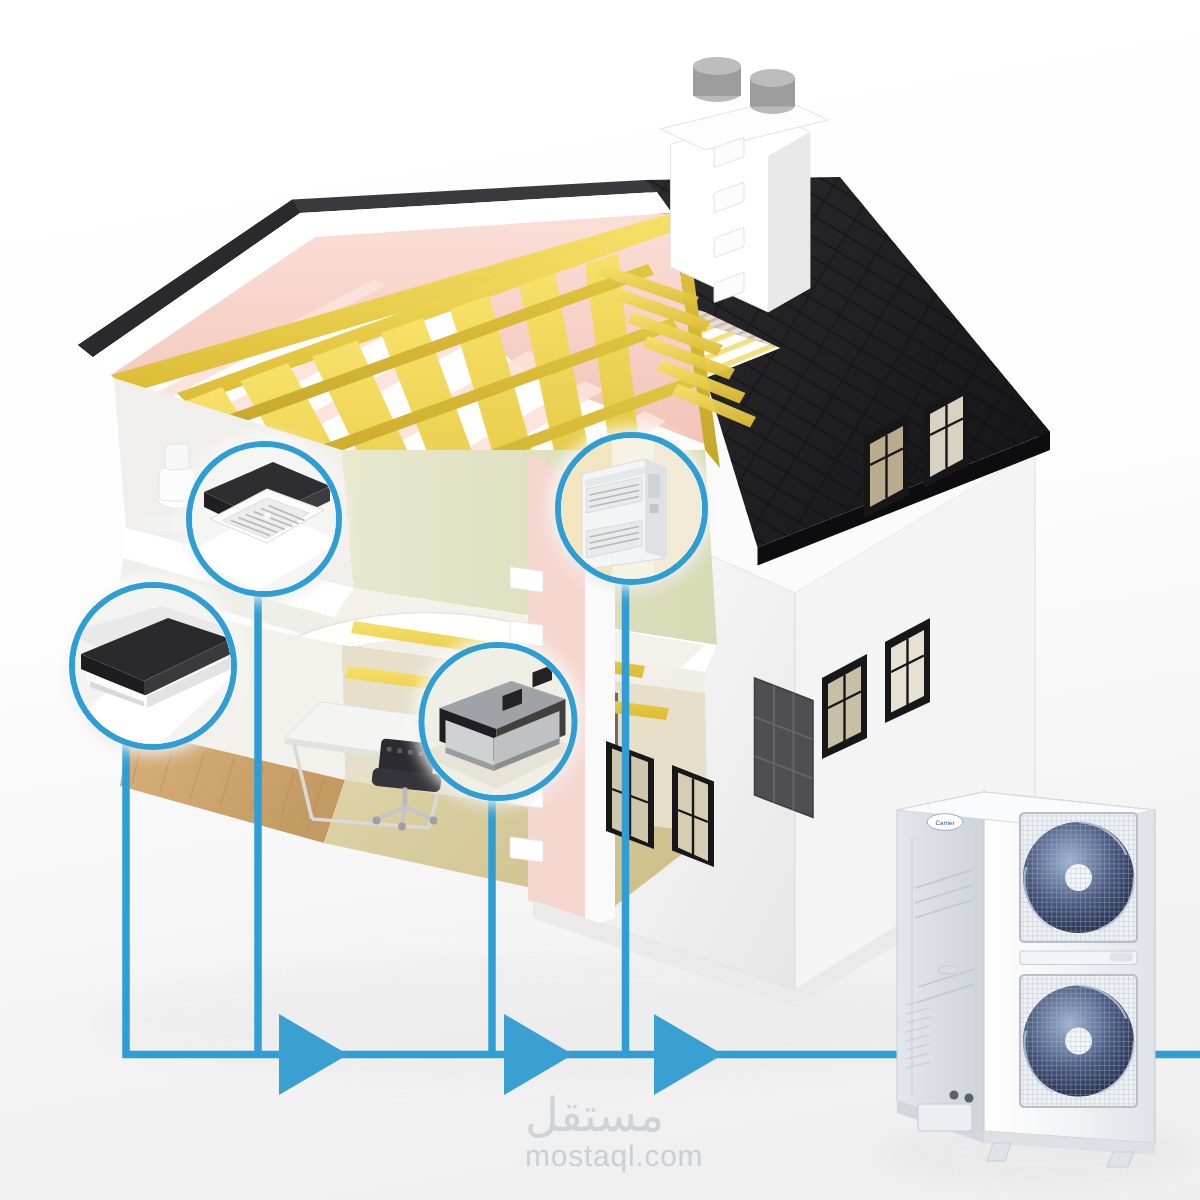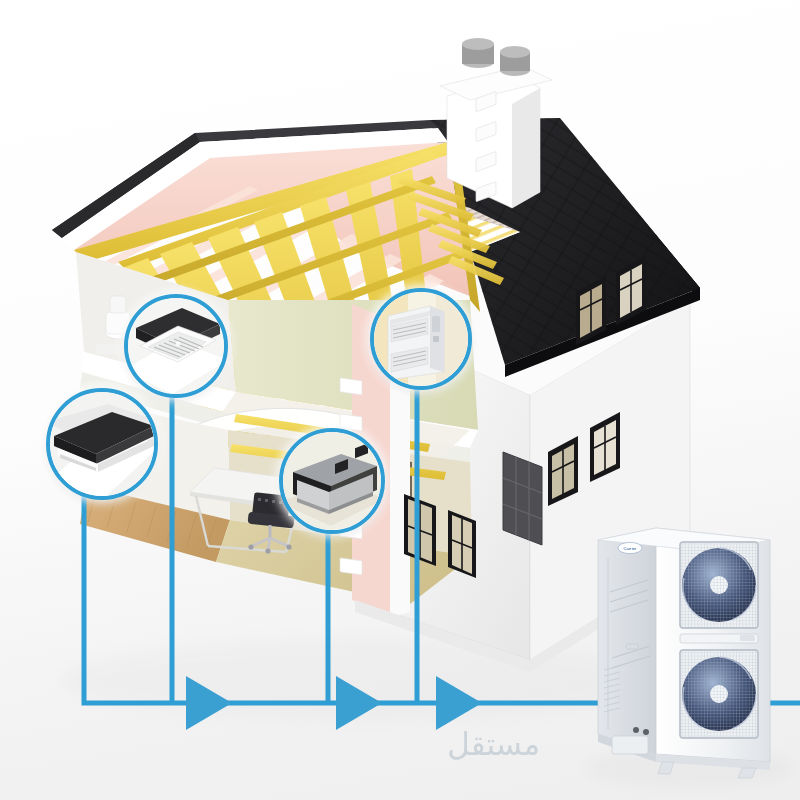--- a/index.html
+++ b/index.html
@@ -18,21 +18,21 @@
   .callout{
     position:absolute;border-radius:50%;
     border:4px solid #2e9ed4;
     box-shadow:0 0 10px 3px rgba(255,255,255,.95), 0 2px 7px rgba(0,0,0,.18);
     background:#ffffff;overflow:hidden;
   }
   .callout .inner{position:absolute;left:0;top:0;width:100%;height:100%;overflow:hidden;border-radius:50%;}
 
   
   #watermark{position:absolute;left:350px;top:728px;width:190px;height:62px;
-    text-align:right;color:#cfd6dc;user-select:none;}
+    text-align:left;color:#cfd6dc;user-select:none;}
   #wm-ar{font-size:31px;line-height:32px;color:#ccd4da;letter-spacing:0px;
     font-family:"DejaVu Sans", sans-serif;direction:rtl;}
   #wm-en{font-size:20px;line-height:21px;color:#c8d0d6;letter-spacing:.5px;
     font-family:"Liberation Sans", sans-serif;margin-top:1px;}
 
   
   #outdoor{position:absolute;left:592px;top:518px;width:192px;height:262px;}
 </style>
 </head>
 <body>
@@ -602,15 +602,16 @@
         <circle cx="44" cy="212" r="3"></circle>
           <circle cx="54" cy="214" r="3"></circle>
       </g>
       <polygon points="70,244 82,244 78,256 66,256" fill="#dfe3e8" stroke="#c6ccd3" stroke-width="0.6"></polygon>
       <polygon points="150,250 164,250 160,260 146,260" fill="#dfe3e8" stroke="#c6ccd3" stroke-width="0.6"></polygon>
     </svg>
   </div>
 
   <div id="watermark">
     <div id="wm-ar">مستقل</div>
+    <div id="wm-en">mostaql.com</div>
   </div>
 
 </div>
 
 </body></html>

